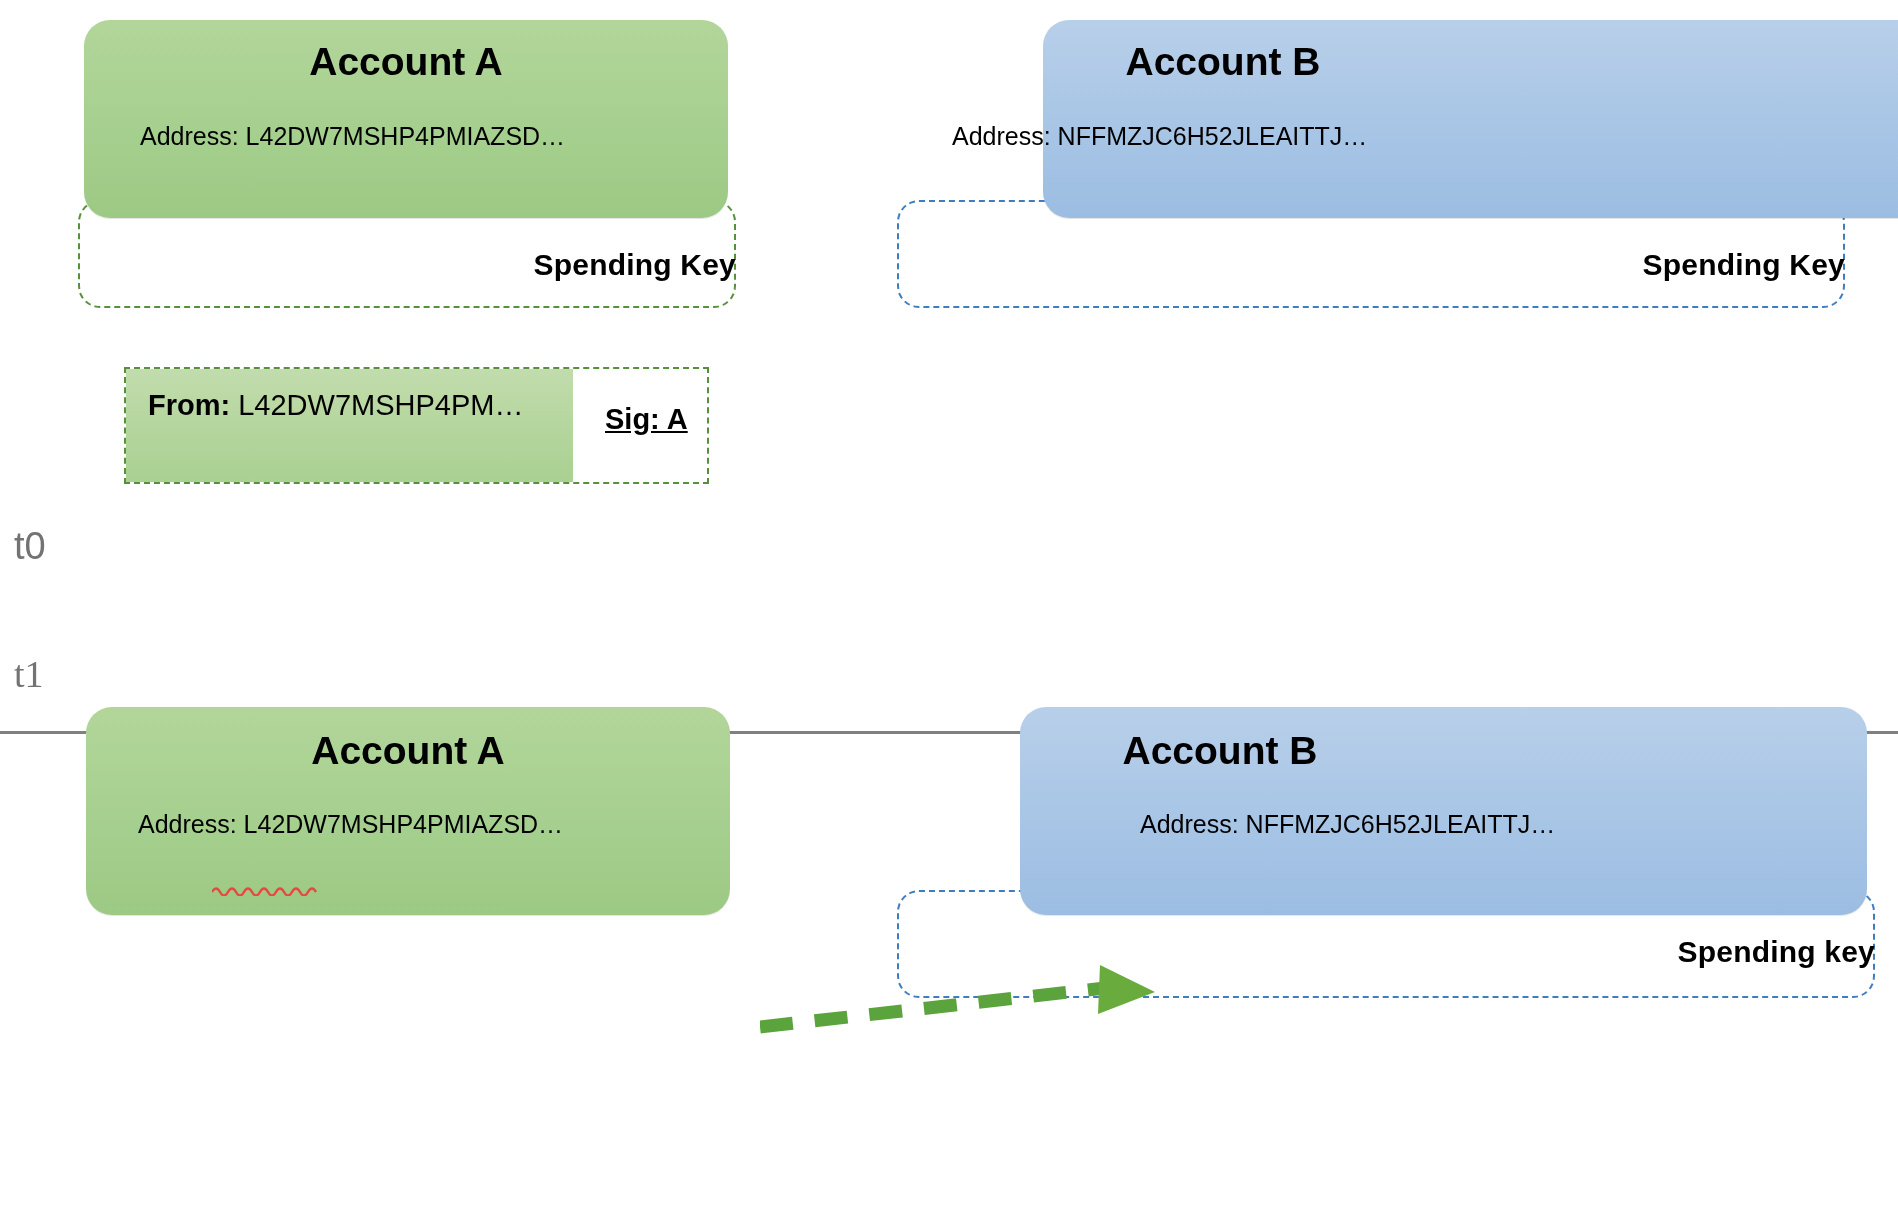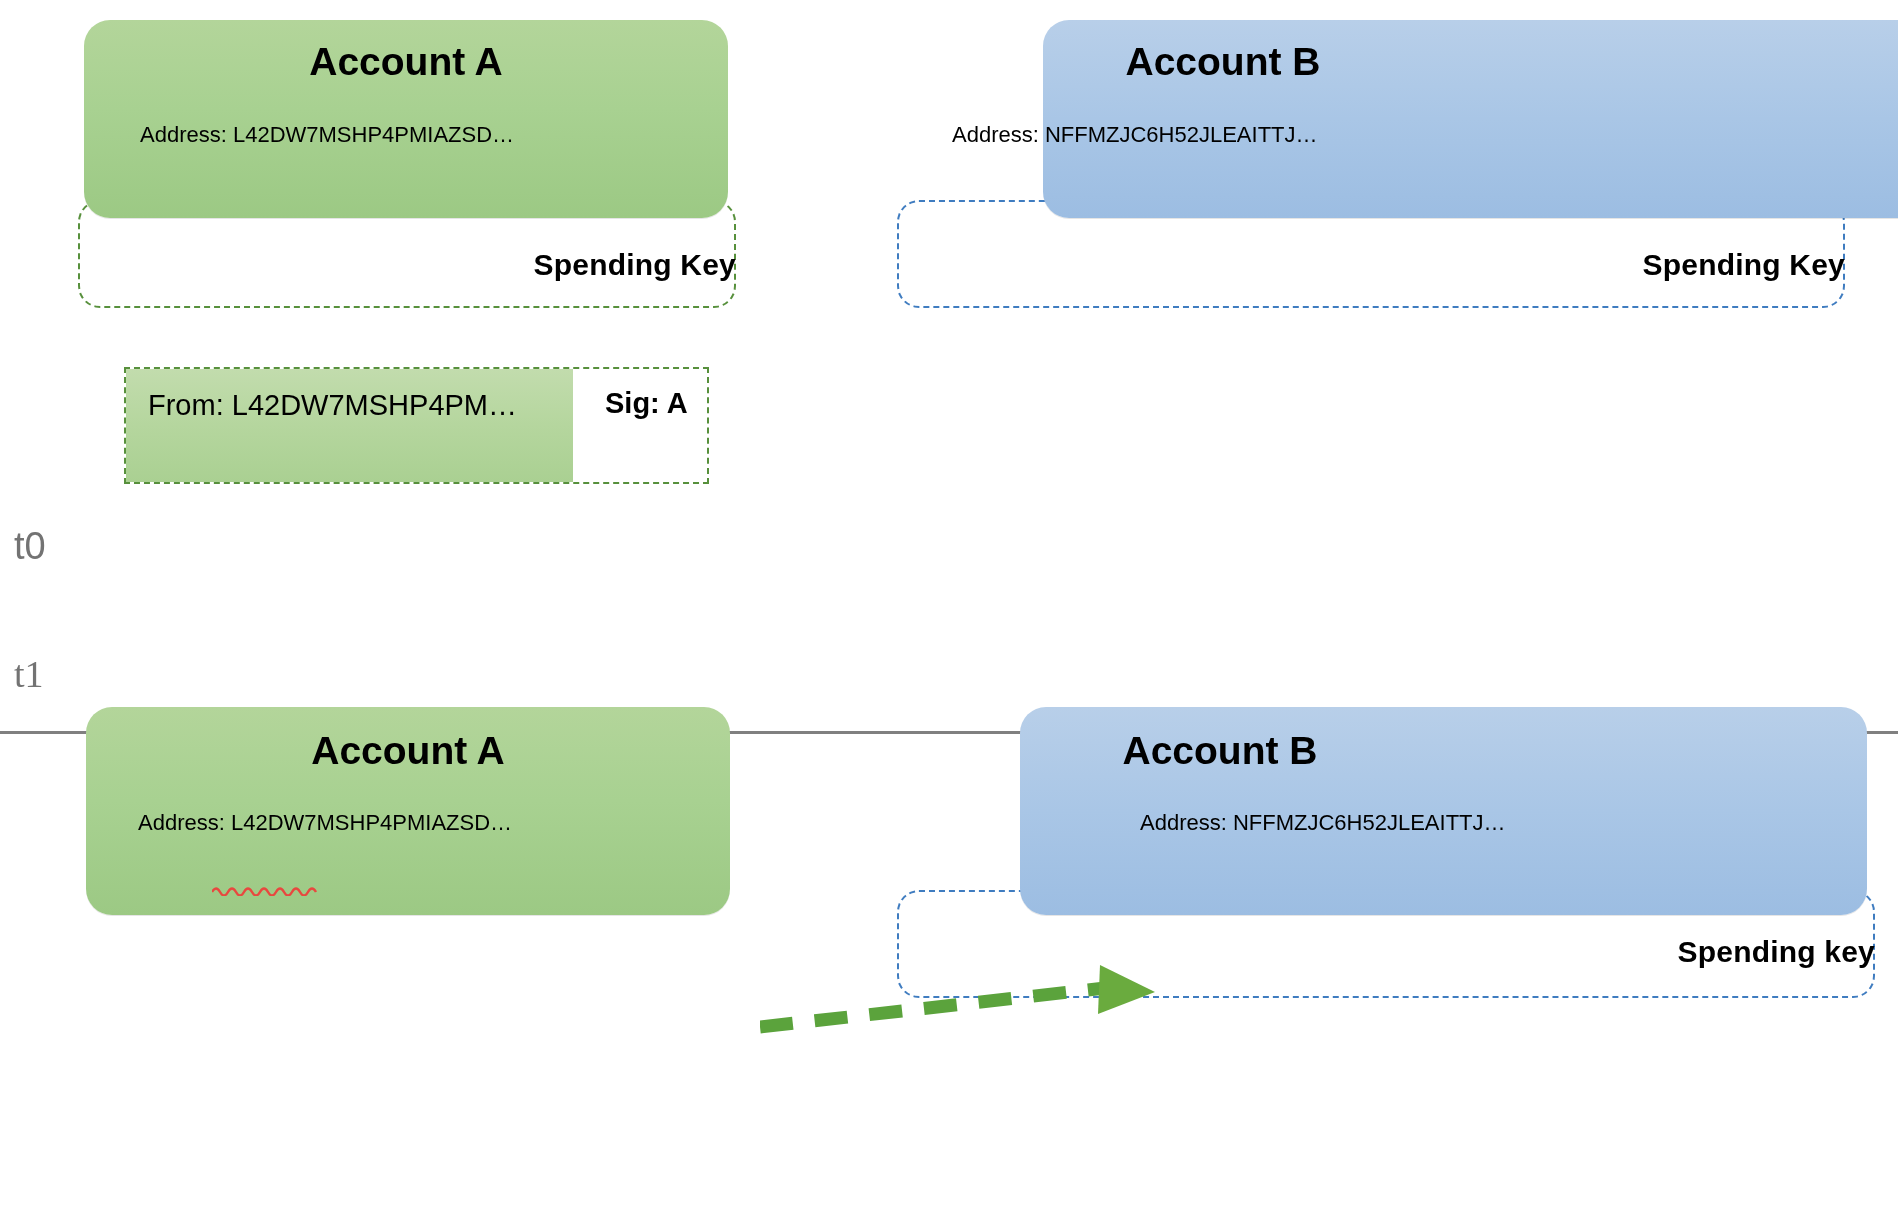--- a/index.html
+++ b/index.html
@@ -57,41 +57,41 @@
 
   .card-title {
     position: absolute;
     left: 0; right: 0;
     text-align: center;
     font-weight: bold;
     font-size: 39px;
   }
   .card-line {
     position: absolute;
-    font-size: 22px;
+    font-size: 25px;
     font-weight: normal;
     white-space: nowrap;
   }
 
   
   .txn-outer {
     border: 2.5px dashed #57903c;
     background: #ffffff;
     box-sizing: border-box;
   }
   .txn-body {
     position: absolute;
     background: linear-gradient(180deg, #c2dcad 0%, #b5d69e 50%, #aad092 100%);
   }
   .txn-row {
     position: absolute;
     white-space: nowrap;
     font-size: 29px;
   }
-  .txn-row b { font-weight: normal; }
+  .txn-row b { font-weight: bold; }
   .txn-sig {
     position: absolute;
     font-weight: bold;
     font-size: 29px;
     white-space: nowrap;
   }
 
   
   .tlabel {
     position: absolute;
@@ -137,21 +137,21 @@
   </div>
   <div class="txn-body" style="left:126px; top:369px; width:447px; height:113px;">
   </div>
 
   <div class="txn-row" style="top:389px; left:148px;">
     <b>From:</b>
     <span>L42DW7MSHP4PM…</span>
   </div>
 
 
-  <div class="txn-sig" style="top:387px; left:605px;">Sig: A</div>
+  <div class="txn-sig" style="top:403px; left:605px;text-decoration:underline;">Sig: A</div>
 
   <div class="tlabel" style="left:14px; top:525px;">t0</div>
 
   <div class="divider" style="left:0px; top:731px; width:1898px;"></div>
 
   <div class="tlabel" style="left:14px; top:652px;font-family:Liberation Serif, serif;">t1</div>
 
   <div class="abs card green" style="left:86px; top:707px; width:644px; height:208px;">
   </div>
   <div class="card-title" style="top:729px; left:86px; width:644px;">Account A</div>

